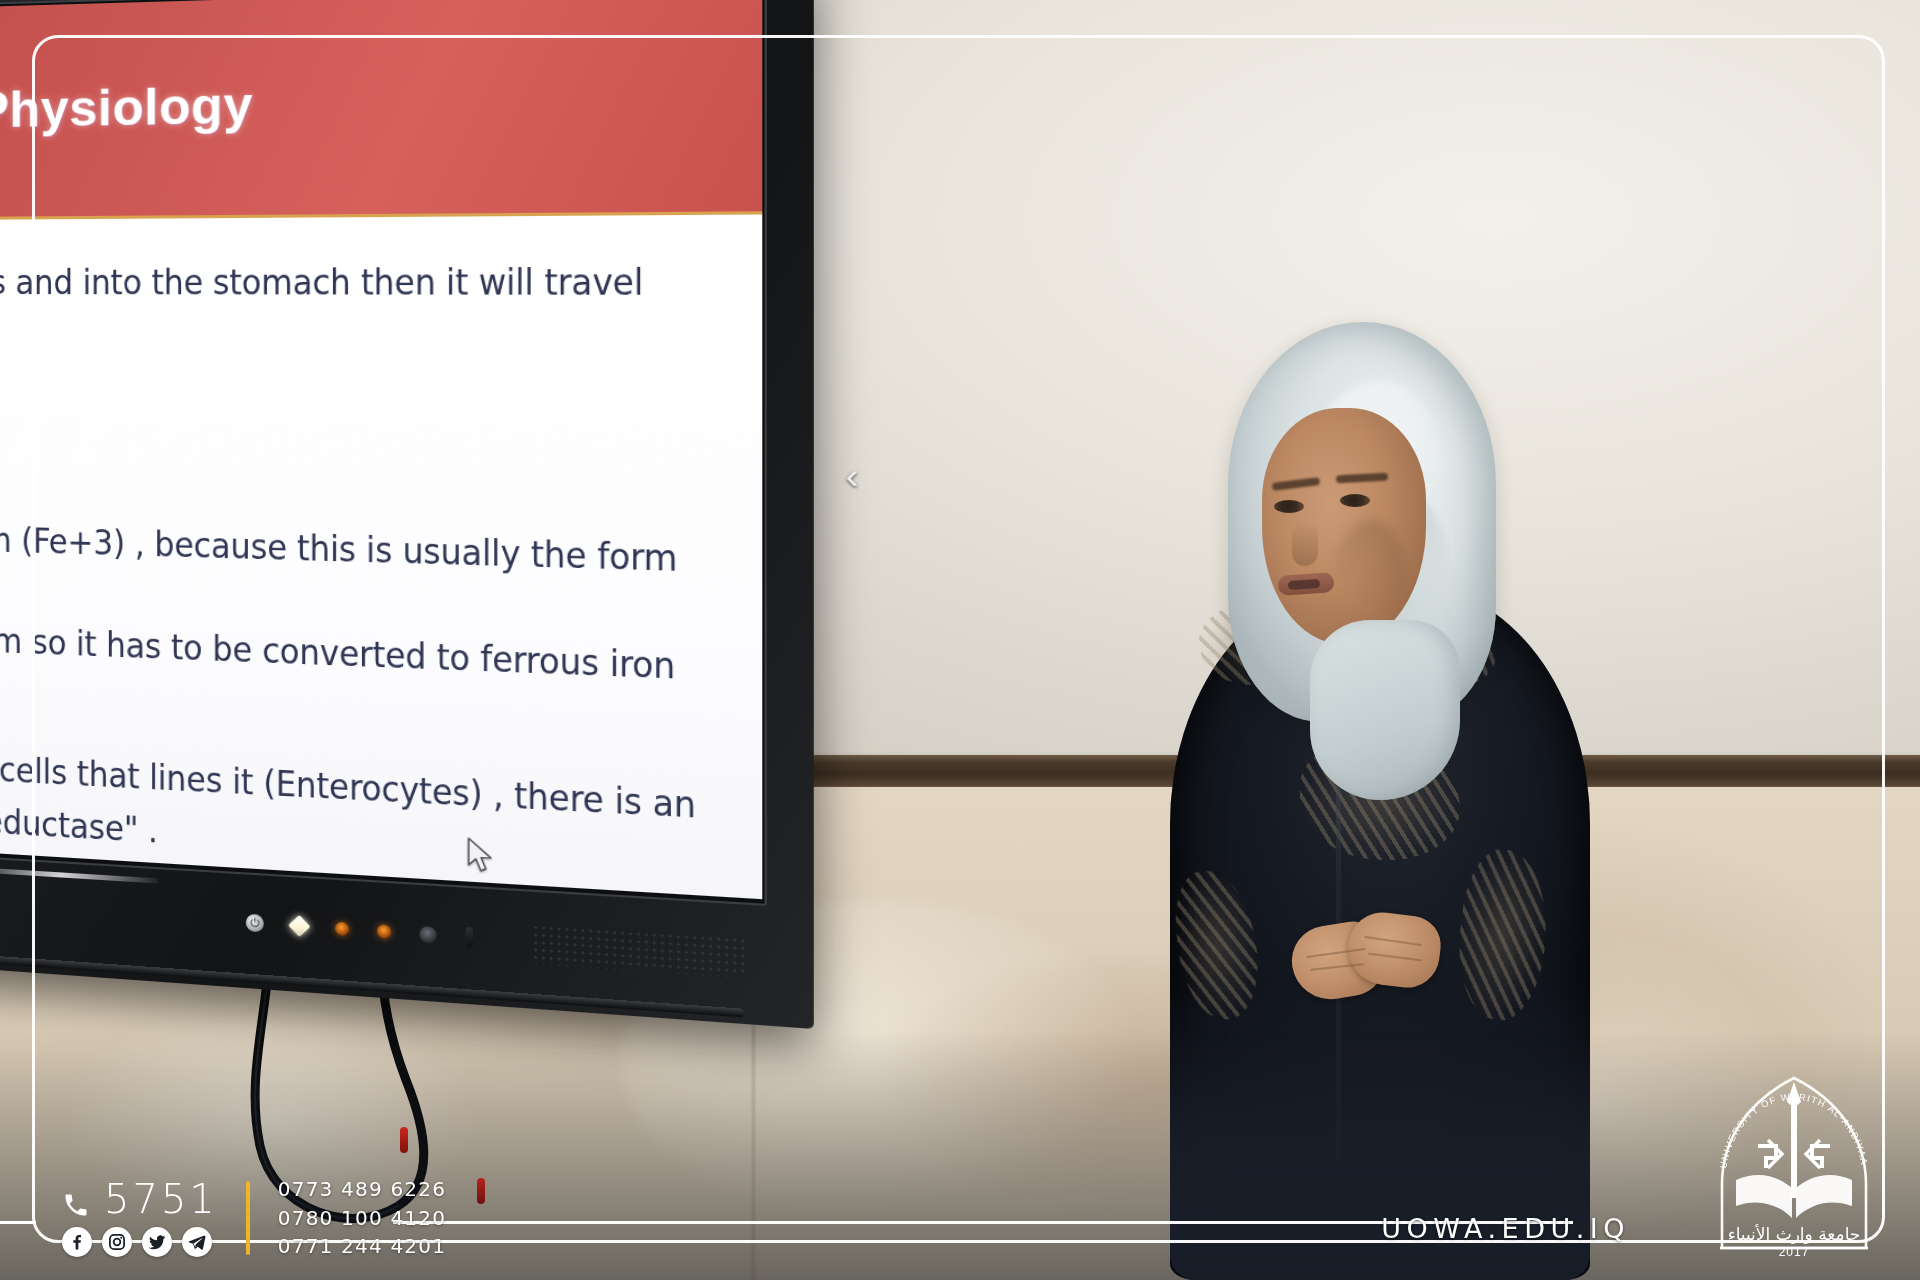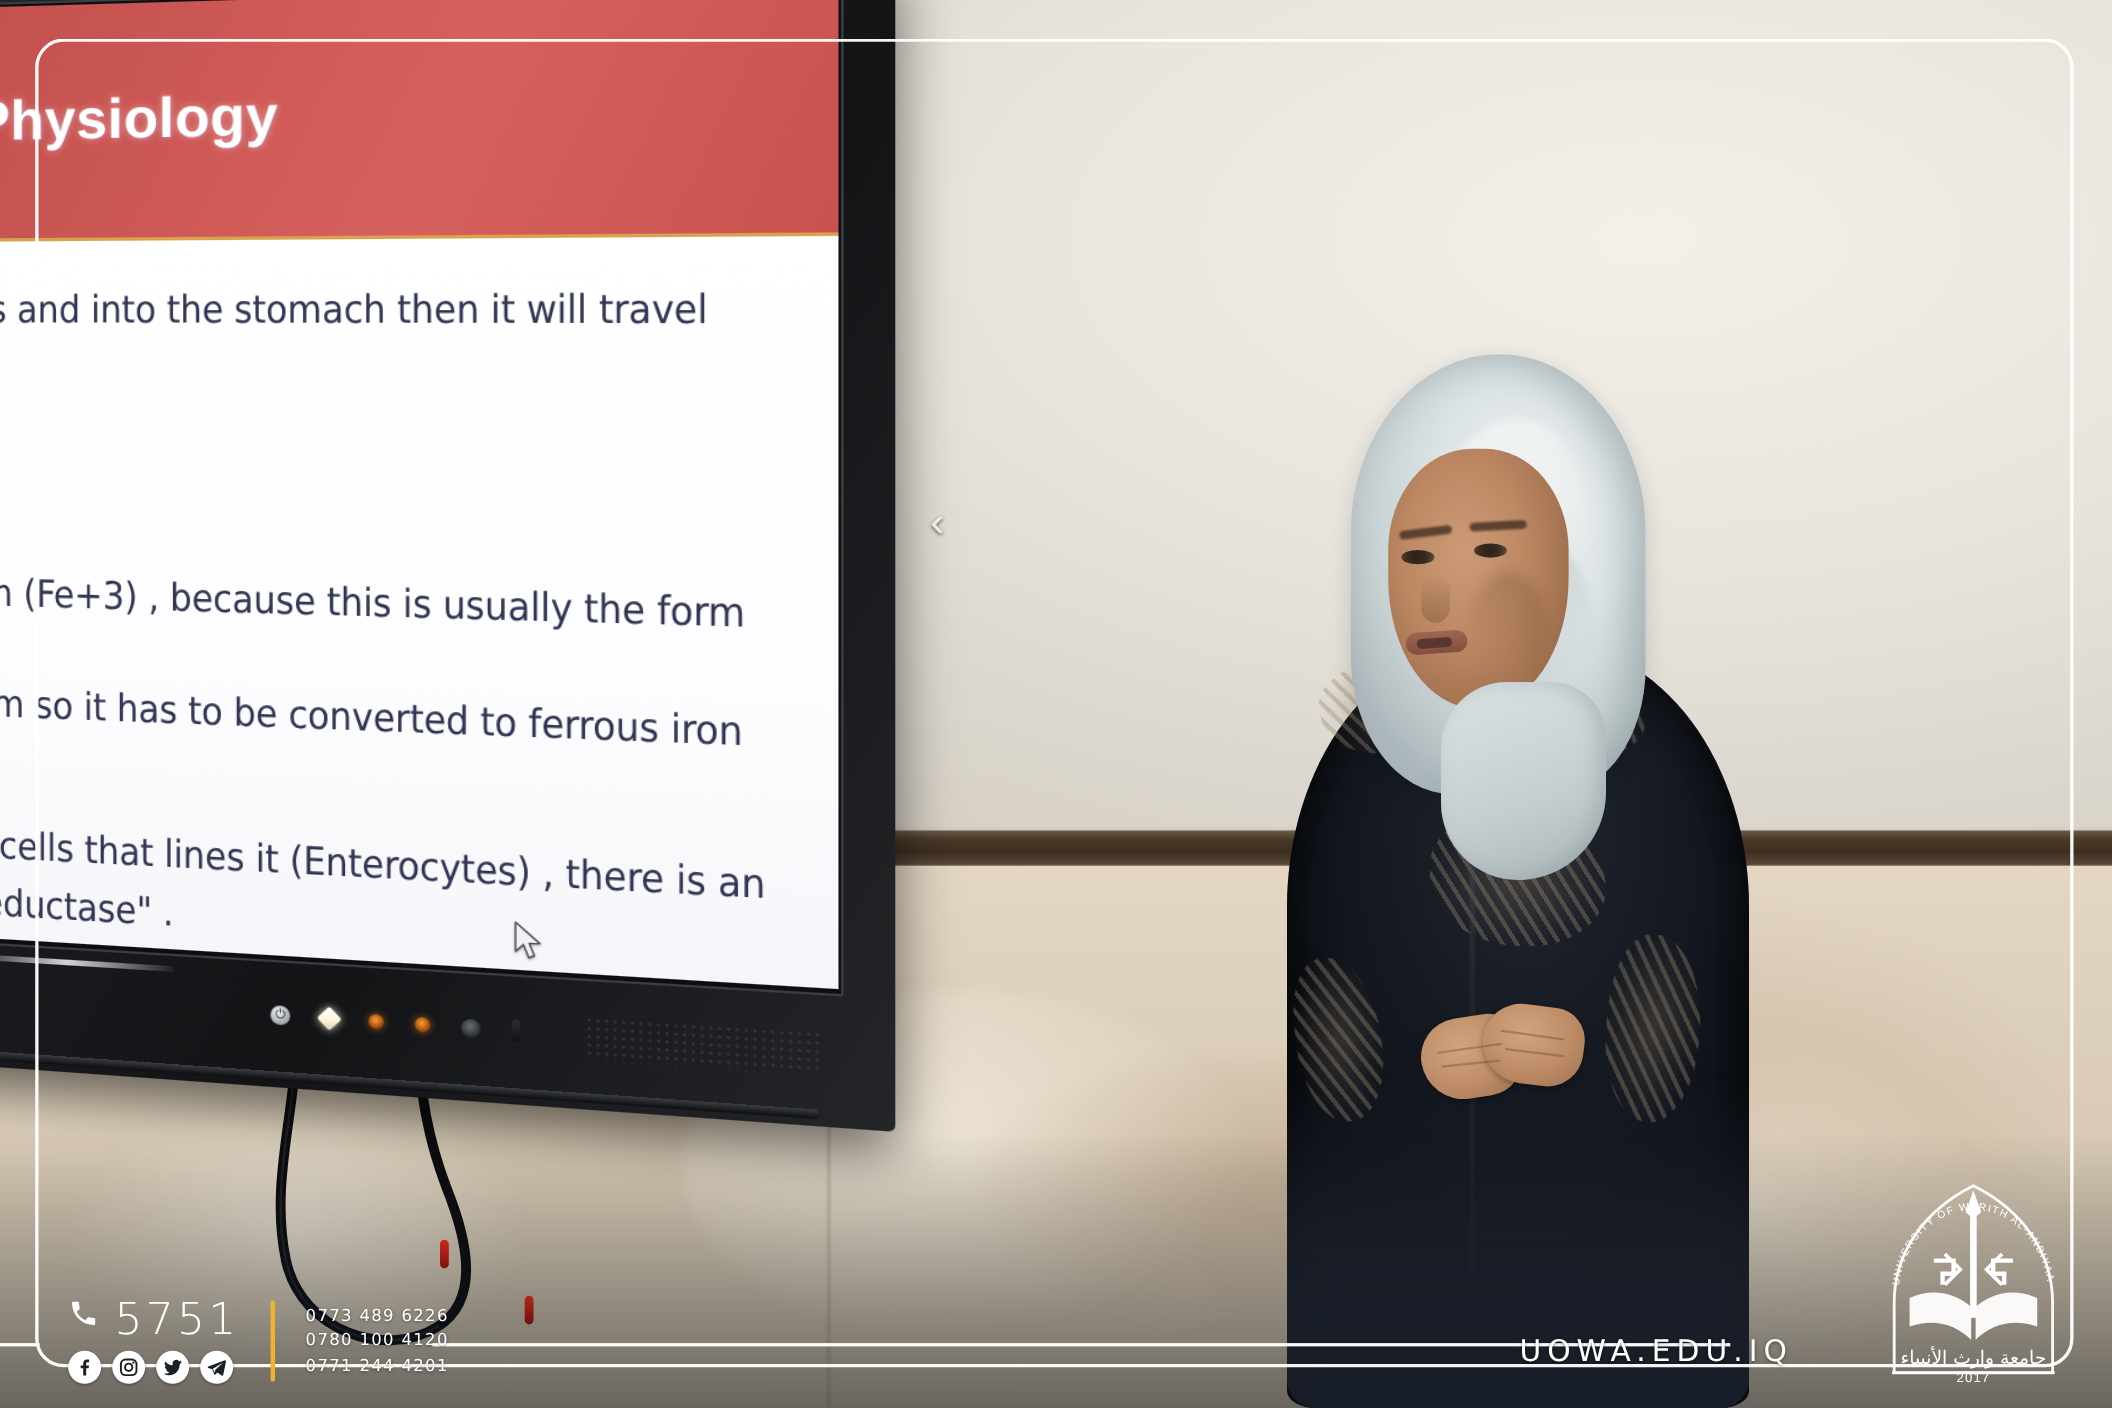--- a/index.html
+++ b/index.html
@@ -258,38 +258,38 @@
     position:absolute; left:0; bottom:0; width:1920px; height:250px;
     background:linear-gradient(180deg, rgba(20,26,34,0) 0%, rgba(20,26,34,.22) 42%, rgba(14,20,28,.52) 100%);
     pointer-events:none;
   }
 
   .footer{
     position:absolute; left:0; bottom:0; width:1920px; height:150px;
   }
   .contact-block{ position:absolute; left:62px; bottom:22px; display:flex; align-items:center; gap:16px; }
   .phone-col{ display:flex; flex-direction:column; gap:8px; }
-  .phone-main{ display:flex; align-items:flex-start; gap:14px; }
+  .phone-main{ display:flex; align-items:flex-end; gap:14px; }
   .phone-icon{ color:#fff; }
   .hotline{
     color:#fff; font-size:40px; font-weight:300; letter-spacing:3px; line-height:1;
     font-family:"DejaVu Sans", sans-serif;
   }
   .socials{ display:flex; gap:10px; align-items:center; }
   .soc{
     width:30px; height:30px; border-radius:50%; background:#fff;
     display:flex; align-items:center; justify-content:center;
     box-shadow:0 1px 3px rgba(0,0,0,.35);
   }
   .divider{
     width:4px; height:74px; background:#f0b32c; border-radius:2px; margin:0 12px;
   }
   .numbers{ display:flex; flex-direction:column; gap:5px; }
   .num{
-    color:#fff; font-size:15px; letter-spacing:1.2px; line-height:1.16;
+    color:#fff; font-size:20px; letter-spacing:1.2px; line-height:1.16;
     font-family:"DejaVu Sans", sans-serif; text-shadow:0 1px 3px rgba(0,0,0,.45);
   }
   .rule-left{
     position:absolute; left:0; bottom:56px; width:36px; height:3px; background:#fff;
   }
   .rule-right{
     position:absolute; left:393px; bottom:56px; width:1180px; height:3px;
     background:rgba(255,255,255,.98);
   }
   .website{

